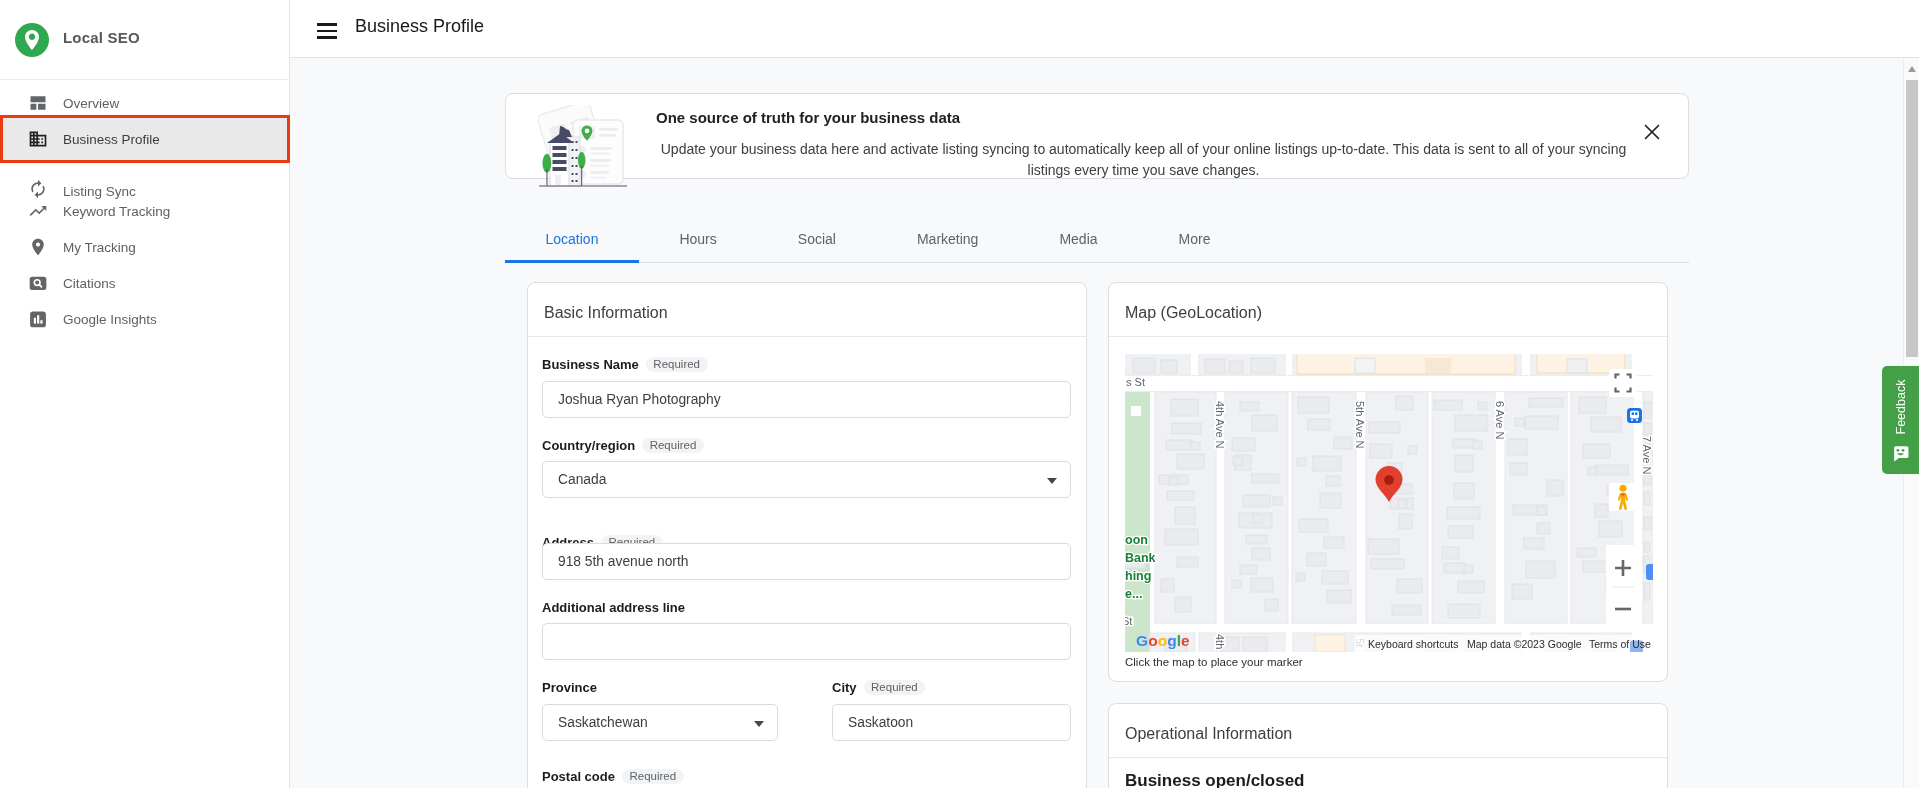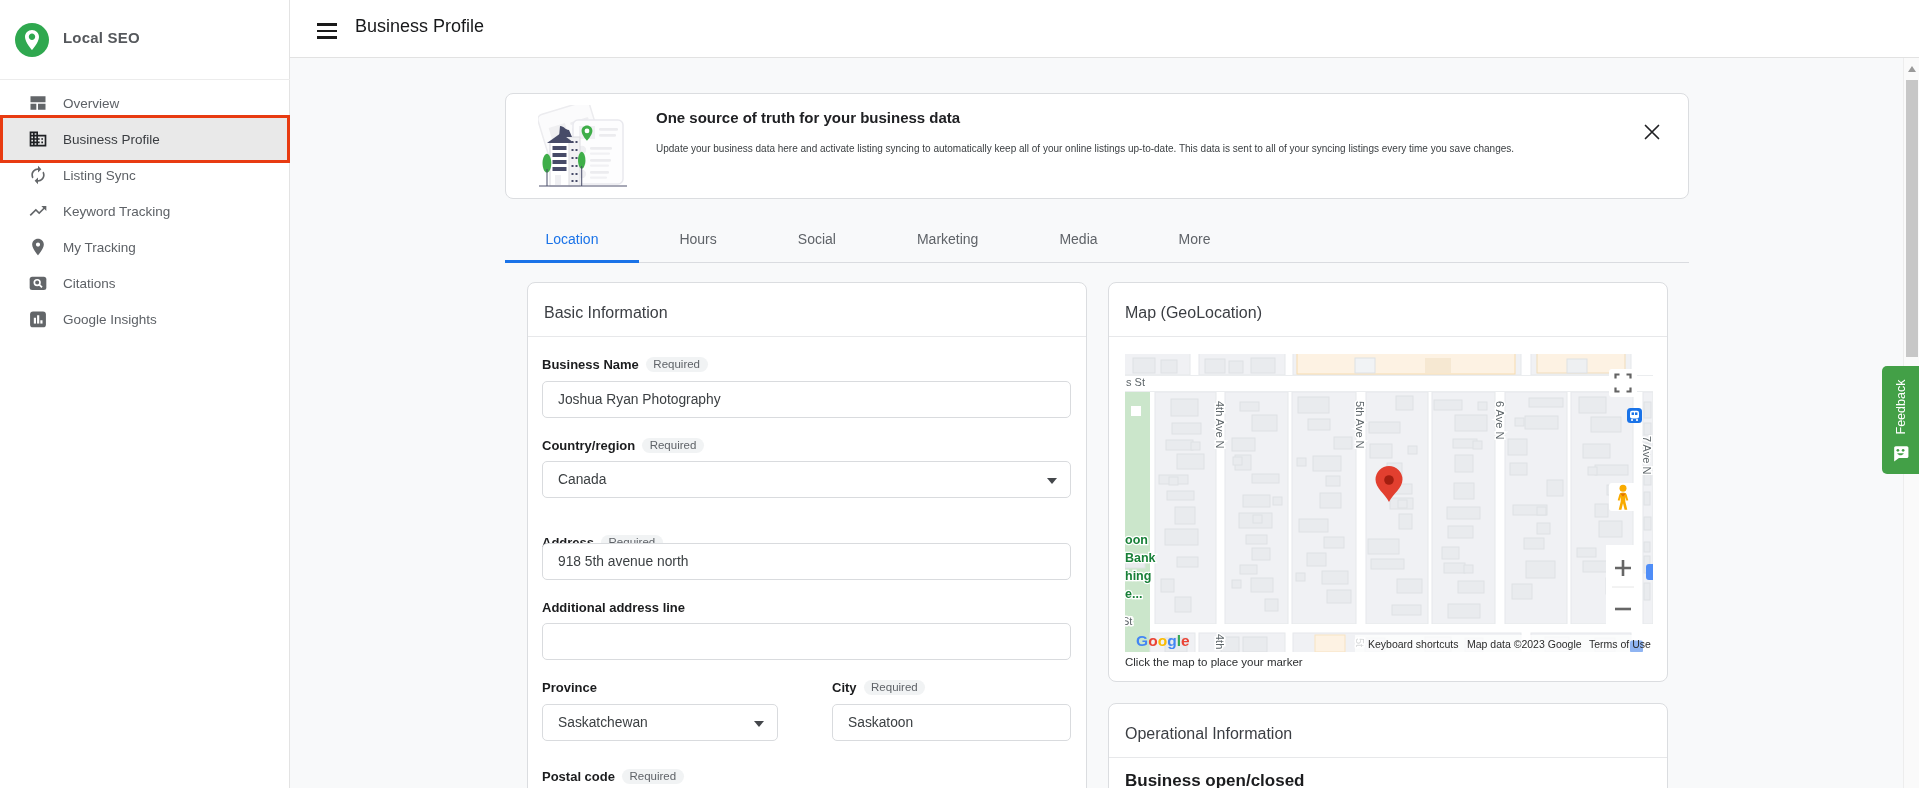--- a/index.html
+++ b/index.html
@@ -18,23 +18,23 @@
 
 #topbar{position:absolute;left:290px;top:0;width:1629px;height:58px;background:#fff;border-bottom:1px solid #e2e2e2;z-index:4;}
 #burger{position:absolute;left:27px;top:23px;width:20px;height:15px;}
 #burger div{height:2.6px;background:#1a1a1a;margin-bottom:4.1px;}
 #pagetitle{position:absolute;left:65px;top:16px;font-size:18px;color:#17181a;}
 
 #content{position:absolute;left:290px;top:58px;width:1614px;height:730px;background:#f8f9fa;overflow:hidden;}
 .card{position:absolute;background:#fff;border:1px solid #dbdde0;border-radius:8px;}
 .cardhead{height:54px;border-bottom:1px solid #e7e8ea;display:flex;align-items:center;padding-left:16px;padding-top:6px;font-size:16px;color:#3b3e43;}
 
-#banner{left:215px;top:35px;width:1184px;height:106px;}
+#banner{left:215px;top:35px;width:1184px;height:86px;text-align:center;}
 #banner h3{position:absolute;left:150px;top:15px;font-size:15px;font-weight:bold;color:#202124;}
-#banner p{position:absolute;left:150px;top:45px;width:975px;font-size:10px;color:#3c4043;line-height:20.5px;}
+#banner p{position:absolute;left:150px;top:45px;width:975px;font-size:14px;color:#3c4043;line-height:20.5px;}
 #bclose{position:absolute;right:28px;top:30px;width:16px;height:16px;}
 
 #tabs{position:absolute;left:215px;top:158px;width:1184px;height:47px;border-bottom:1px solid #dadce0;display:flex;}
 .tab{padding:0 40.5px;display:flex;align-items:center;font-size:14px;color:#5f6368;height:46px;position:relative;}
 .tab.on{color:#1a73e8;}
 .tab.on:after{content:"";position:absolute;left:0;right:0;bottom:-1px;height:3px;background:#1a73e8;}
 
 label.fl{font-size:13px;font-weight:bold;color:#1b1c1e;}
 .chip{display:inline-block;background:#f1f3f4;color:#5f6368;border-radius:8px;font-size:11.5px;font-weight:normal;padding:1.5px 7.5px;margin-left:7px;position:relative;top:-1px;text-align:right;}
 .inp{position:absolute;height:37px;border:1px solid #d9dbde;border-radius:5px;background:#fff;font-size:13.8px;color:#3c4043;display:flex;align-items:center;padding-left:15px;}
@@ -367,21 +367,21 @@
           <path d="M3 4h18v7h-18zM3 13h7v7h-7zM12 13h9v7h-9z"></path>
         </svg>
       <span class="mtx">Overview</span>
     </div>
     <div class="mitem active" style="top:115px;">
       <svg class="mic" viewBox="0 0 24 24" fill="#1f2124" style="margin-left:25px;">
           <path d="M12 7V3H2v18h20V7H12zM6 19H4v-2h2v2zm0-4H4v-2h2v2zm0-4H4V9h2v2zm0-4H4V5h2v2zm4 12H8v-2h2v2zm0-4H8v-2h2v2zm0-4H8V9h2v2zm0-4H8V5h2v2zm10 12h-8v-2h2v-2h-2v-2h2v-2h-2V9h8v10zm-2-8h-2v2h2v-2zm0 4h-2v2h2v-2z"></path>
         </svg>
       <span class="mtx" style="margin-left:15px;">Business Profile</span>
     </div>
-    <div class="mitem" style="top:151px;">
+    <div class="mitem" style="top:151px;align-items:flex-end;">
       <svg class="mic" viewBox="0 0 24 24" fill="#636669">
           <path d="M12 6v3l4-4-4-4v3c-4.42 0-8 3.58-8 8 0 1.57.46 3.03 1.24 4.26L6.7 14.8c-.45-.83-.7-1.79-.7-2.8 0-3.31 2.69-6 6-6zm6.76 1.74L17.3 9.2c.44.84.7 1.79.7 2.8 0 3.31-2.69 6-6 6v-3l-4 4 4 4v-3c4.42 0 8-3.58 8-8 0-1.57-.46-3.03-1.24-4.26z"></path>
         </svg>
       <span class="mtx">Listing Sync</span>
     </div>
     <div class="mitem" style="top:187px;">
       <svg class="mic" viewBox="0 0 24 24" fill="#636669">
           <path d="M16 6l2.29 2.29-4.88 4.88-4-4L2 16.59 3.41 18l6-6 4 4 6.3-6.29L22 12V6z"></path>
         </svg>
       <span class="mtx">Keyword Tracking</span>

